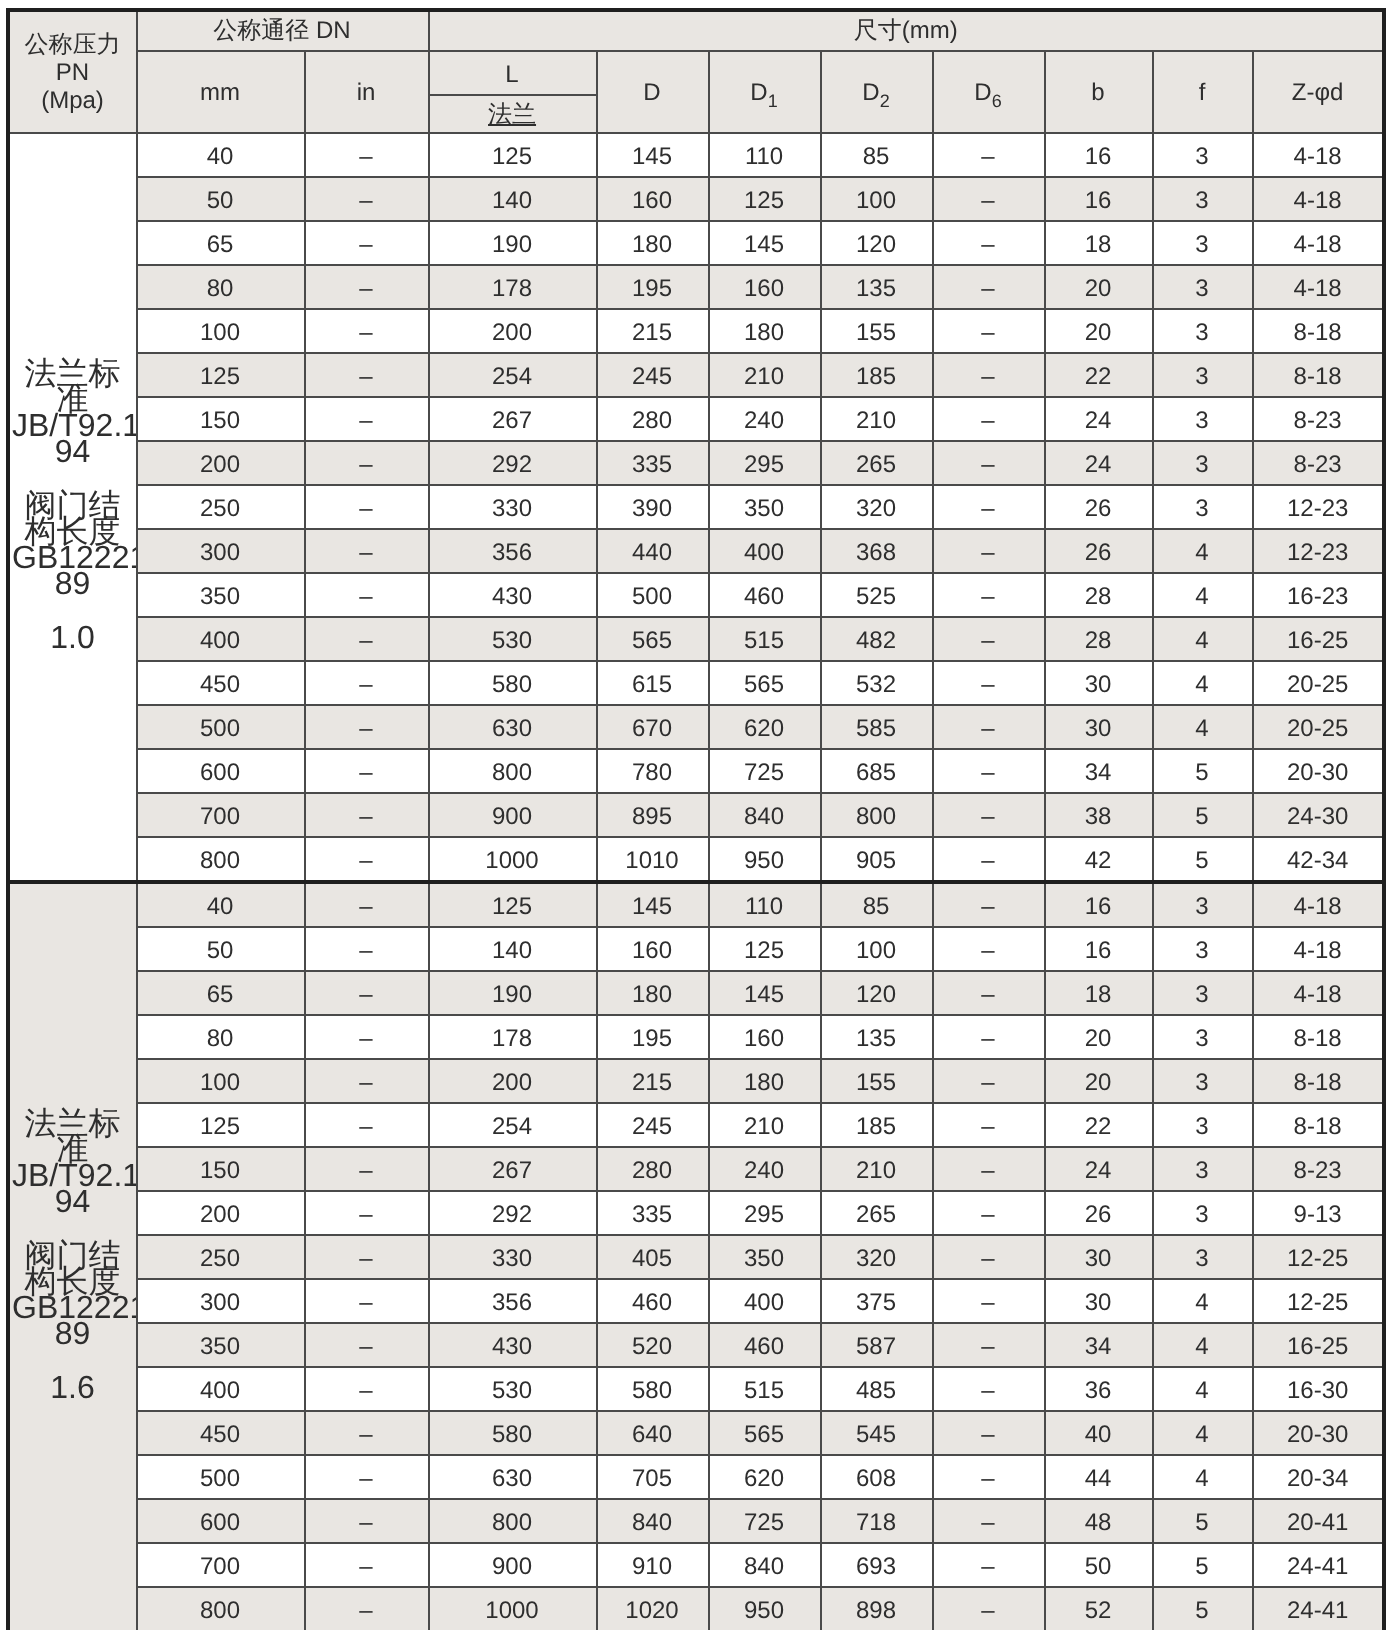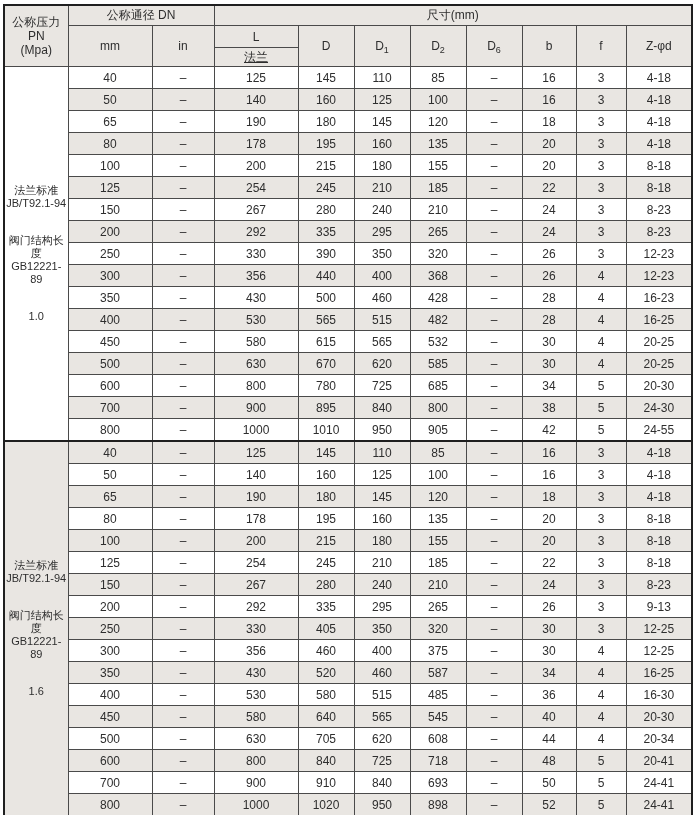--- a/index.html
+++ b/index.html
@@ -26,27 +26,27 @@
   thead th{background:var(--header-bg,#e9e6e2);}
   tr.hrow-1 th{height:19px;}
   tr.hrow-2 th{height:21px;}
   tr.hrow-3 th{height:18px;text-decoration:underline;}
   th.pressure-head div{line-height:14px;font-size:12px;}
   th sub{font-size:9px;line-height:0;}
   tbody td{height:21px;}
   tbody tr.alt td{background:var(--row-shade,#e9e6e2);}
   tbody td.section-label{
     background:#ffffff;
-    font-size:11px;
+    font-size:16px;
     vertical-align:middle;
     white-space:normal;
     padding:0 1px;
   }
   .section-label div{line-height:13px;}
-  .section-label div.gap{margin-top:24px;}
+  .section-label div.gap{margin-top:14px;}
   tbody tr.section-start td{border-top:2px solid #1f1f1f;}
 </style>
 </head>
 <body>
 
 <div class="page">
   <table class="spec">
     <colgroup>
       <col style="width:64px">
         <col style="width:84px">
@@ -213,21 +213,21 @@
           <td>26</td>
           <td>4</td>
           <td>12-23</td>
         </tr>
         <tr>
           <td>350</td>
           <td>–</td>
           <td>430</td>
           <td>500</td>
           <td>460</td>
-          <td>428</td>
+          <td>525</td>
           <td>–</td>
           <td>28</td>
           <td>4</td>
           <td>16-23</td>
         </tr>
         <tr class="alt">
           <td>400</td>
           <td>–</td>
           <td>530</td>
           <td>565</td>
@@ -289,21 +289,21 @@
         <tr>
           <td>800</td>
           <td>–</td>
           <td>1000</td>
           <td>1010</td>
           <td>950</td>
           <td>905</td>
           <td>–</td>
           <td>42</td>
           <td>5</td>
-          <td>24-55</td>
+          <td>42-34</td>
         </tr>
         <tr class="alt section-start">
           <td rowspan="17" class="section-label">
             <div>法兰标准</div>
             <div>JB/T92.1-94</div>
             <div class="gap">阀门结构长度</div>
             <div>GB12221-89</div>
             <div class="gap">1.6</div>
           </td>
           <td>40</td>

